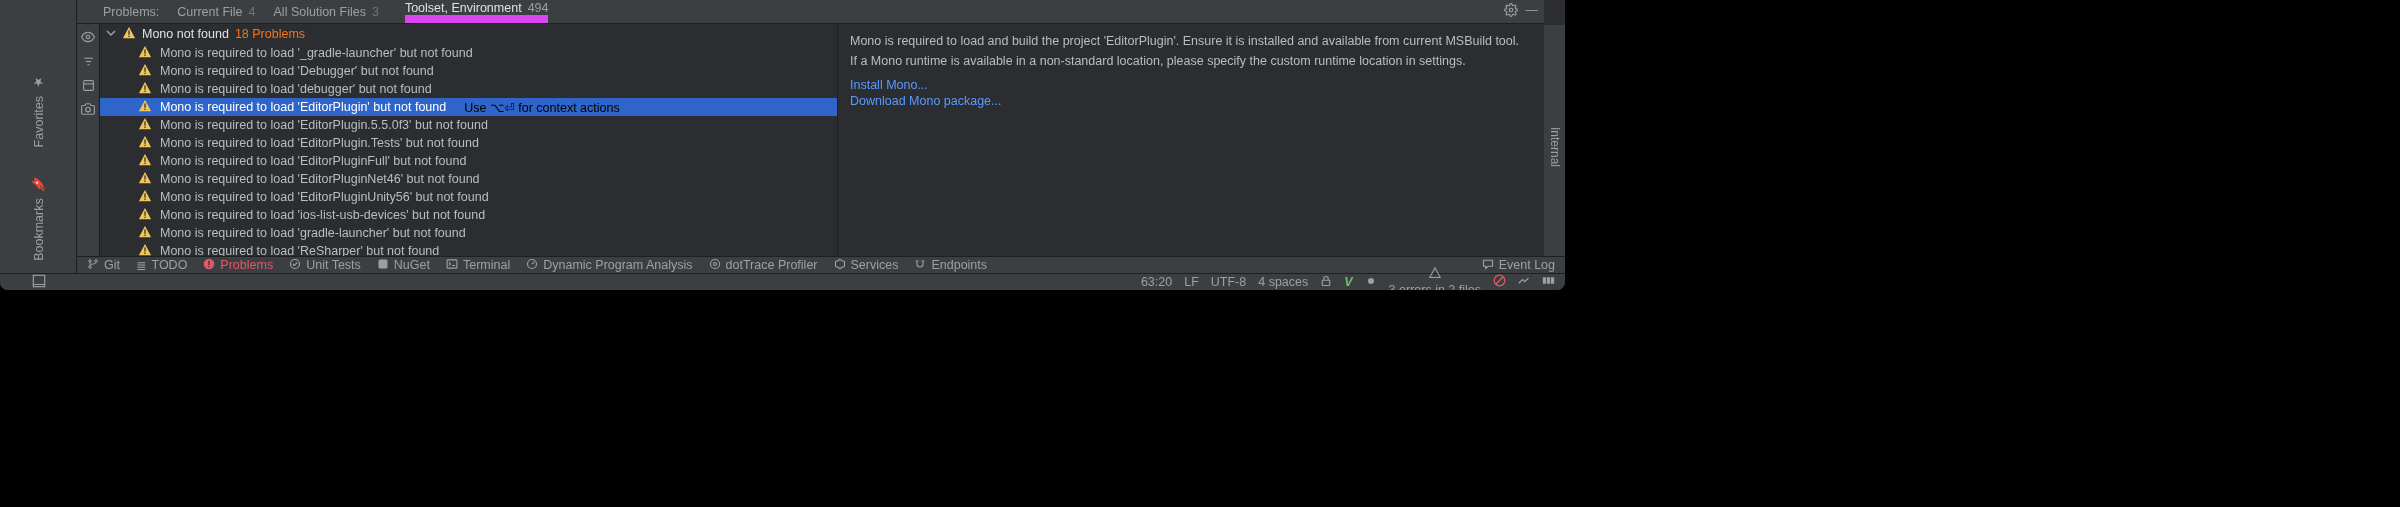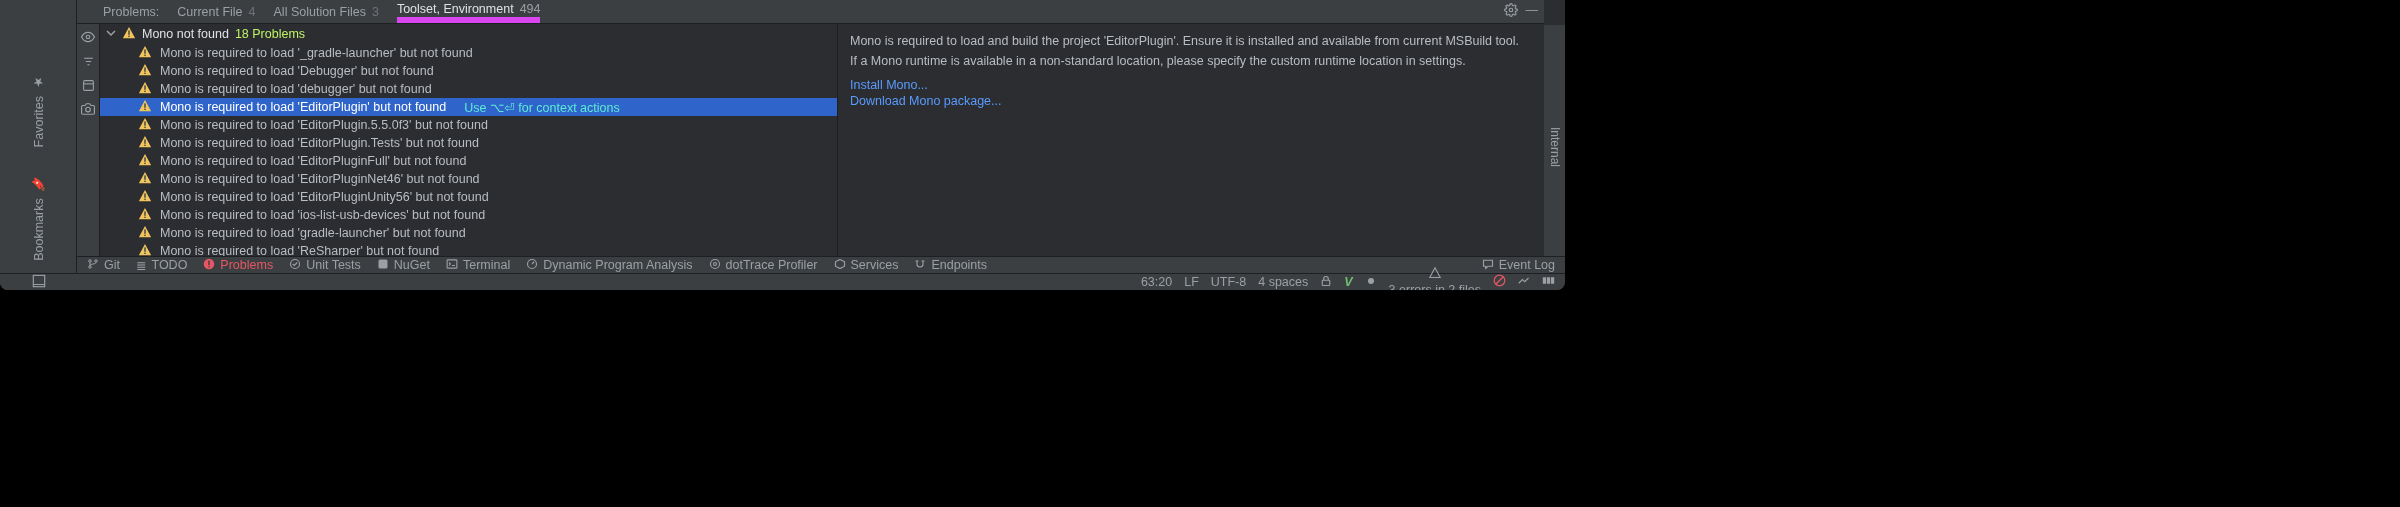--- a/index.html
+++ b/index.html
@@ -14,38 +14,38 @@
 
 .right-rail { position: absolute; right: 0; top: 25px; width: 21px; height: calc(100% - 45px); background: #3c3f41; display:flex; align-items:center; justify-content:center; }
 .right-rail span { writing-mode: vertical-rl; font-size: 12px; color:#9aa0a6; }
 
 
 .content { position: absolute; left: 77px; right: 21px; top: 0; bottom: 34px; display: flex; flex-direction: column; }
 
 
 .tabbar { height: 24px; background: #3c3f41; display: flex; align-items: center; padding-left: 26px; gap: 18px; color: #9aa0a6; border-bottom: 1px solid #1e1f22; position: relative; }
 .tab { display: flex; align-items: center; gap: 6px; cursor: pointer; height: 100%; }
-.tab.active { color: #dfe1e5; border-bottom: 6px solid #d946ef; }
+.tab.active { color: #dfe1e5; border-bottom: 8px solid #d946ef; margin-left: 8px; }
 .tab .count { color: #6f737a; }
 .tab.active .count { color: #9aa0a6; }
 .tab-tools { position:absolute; right:6px; display:flex; gap:8px; color:#9aa0a6; }
 .tab-tools span { cursor:pointer; }
 
 
 .body { flex: 1; display: flex; min-height: 0; }
 .iconcol { width: 23px; background: #3c3f41; border-right: 1px solid #1e1f22; display: flex; flex-direction: column; align-items: center; padding-top: 6px; gap: 10px; color: #9aa0a6; }
 .iconcol span { cursor: pointer; }
 
 .tree { flex: 1; overflow: hidden; background: #2b2d30; min-width: 0; }
 .root { display: flex; align-items: center; height: 20px; padding-left: 6px; gap: 6px; color: #dfe1e5; cursor: pointer; }
-.root .count { color: #bef264; }
+.root .count { color: #f97316; }
 .items { }
 .item { display: flex; align-items: center; height: 18px; padding-left: 38px; gap: 8px; color: #b9bdc4; white-space: nowrap; cursor: pointer; }
 .item.sel { background: #2f65ca; color: #ffffff; }
-.item .hint { margin-left: 10px; color: #5eead4; }
+.item .hint { margin-left: 10px; color: #000000; }
 .warn { flex-shrink: 0; }
 
 .detail { width: 707px; border-left: 1px solid #1e1f22; background: #2b2d30; padding: 8px 12px 8px 12px; color: #b9bdc4; }
 .detail p { margin-bottom: 2px; line-height: 1.45; }
 .detail a { color: #5a9bff; text-decoration: none; display: block; margin-top: 8px; cursor: pointer; }
 .detail a + a { margin-top: 2px; }
 
 
 .toolbar { position: absolute; left: 77px; right: 0; bottom: 17px; height: 17px; background: #3c3f41; border-top: 1px solid #1e1f22; display: flex; align-items: center; padding: 0 10px; gap: 16px; color: #9aa0a6; font-size: 12px; }
 .toolbar .tb { display: flex; align-items: center; gap: 5px; cursor: pointer; }

